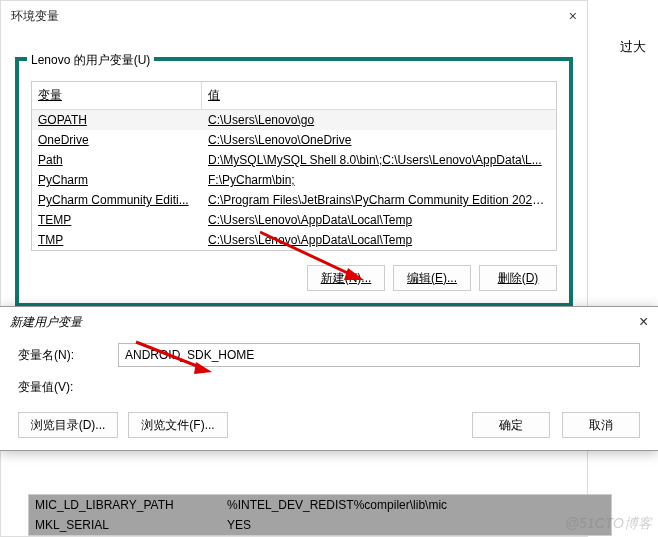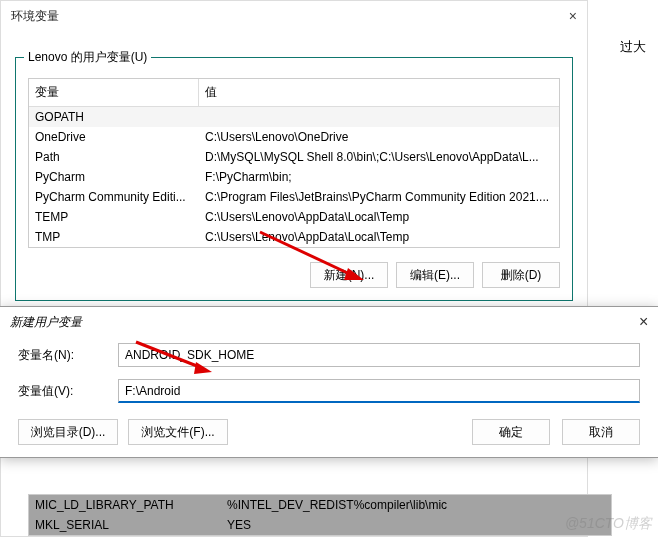--- a/index.html
+++ b/index.html
@@ -32,23 +32,24 @@
     }
     .env-close { color: #444; font-size: 14px; }
     .side-text {
       position: absolute;
       right: 12px; top: 38px;
       font-size: 13px;
       color: #000;
     }
     .groupbox {
       margin: 26px 14px 0 14px;
-      border: 1px solid #0f766e;
+      border: 4px solid #0f766e;
       padding: 20px 12px 12px 12px;
       position: relative;
+      text-decoration: underline;
     }
     .group-label {
       position: absolute;
       top: -9px; left: 8px;
       background: #fff;
       padding: 0 4px;
       font-size: 12px;
     }
     .var-table {
       border: 1px solid #ccc;
@@ -172,20 +173,21 @@
   <div class="groupbox">
     <span class="group-label">Lenovo 的用户变量(U)</span>
 
     <div class="var-table">
       <div class="vt-header">
         <div class="col-name">变量</div>
         <div class="col-val">值</div>
       </div>
       <div class="vt-row sel">
         <div class="col-name">GOPATH</div>
+        <div class="col-val">C:\Users\Lenovo\go</div>
       </div>
       <div class="vt-row">
         <div class="col-name">OneDrive</div>
         <div class="col-val">C:\Users\Lenovo\OneDrive</div>
       </div>
       <div class="vt-row">
         <div class="col-name">Path</div>
         <div class="col-val">D:\MySQL\MySQL Shell 8.0\bin\;C:\Users\Lenovo\AppData\L...</div>
       </div>
       <div class="vt-row">
@@ -226,21 +228,20 @@
     <span>新建用户变量</span>
     <span class="nv-close">×</span>
   </div>
 
   <div class="form-row">
     <span class="form-lbl">变量名(N):</span>
     <input class="form-input" value="ANDROID_SDK_HOME" style="">
   </div>
   <div class="form-row">
     <span class="form-lbl">变量值(V):</span>
-    <input class="form-input focused" value="F:\Android" style="">
   </div>
 
   <div class="nv-btn-row">
     <div class="nv-btn-left">
       <div class="btn" style="min-width:100px">浏览目录(D)...</div>
       <div class="btn" style="min-width:100px">浏览文件(F)...</div>
     </div>
     <div class="nv-btn-right">
       <div class="btn">确定</div>
       <div class="btn">取消</div>

